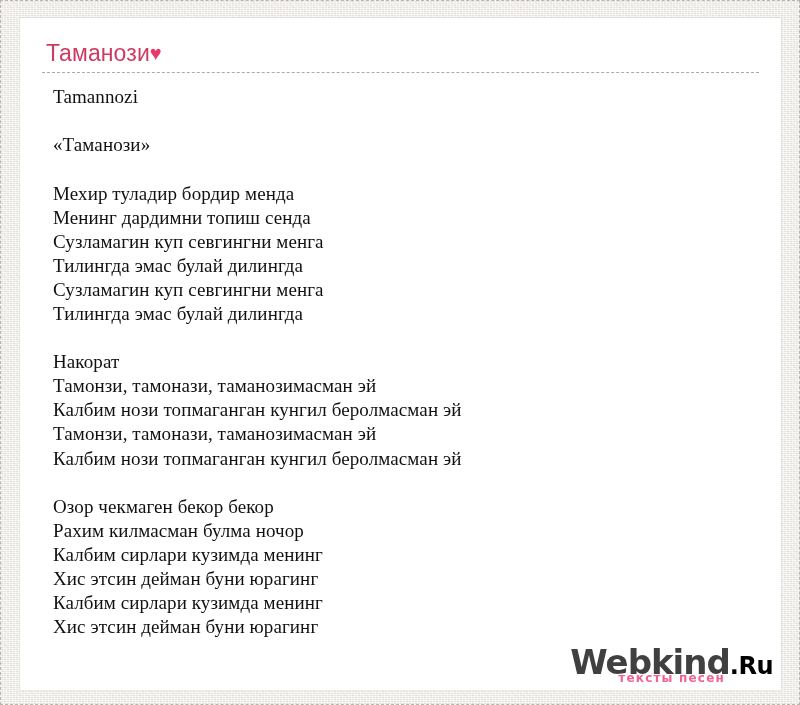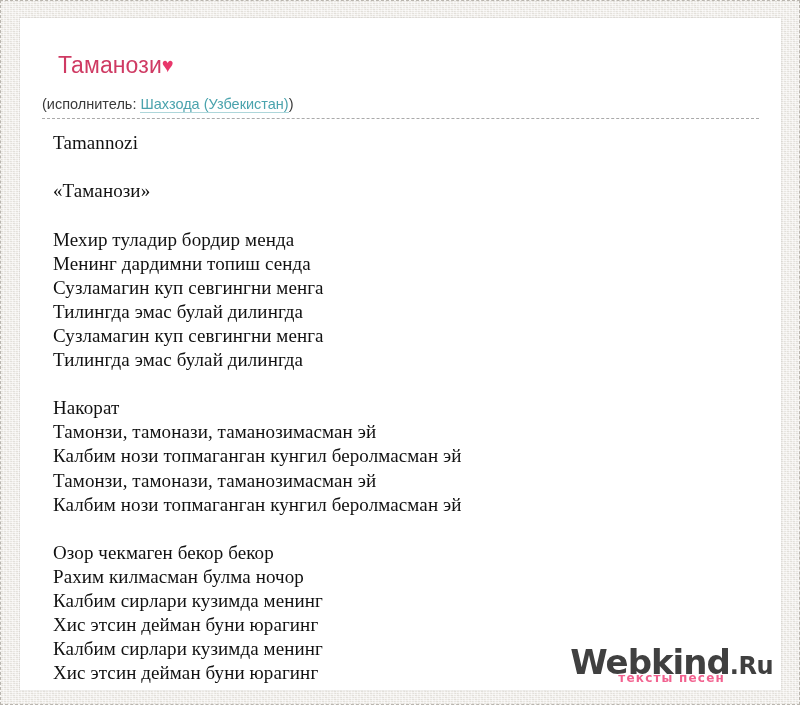--- a/index.html
+++ b/index.html
@@ -45,21 +45,21 @@
 
   .card-inner {
     padding: 18px 22px 0 22px;
   }
 
   .song-title {
     font-family: "Liberation Sans", sans-serif;
     font-size: 23px;
     font-weight: normal;
     color: #cf3a63;
-    margin: 16px;
+    margin: 4px;
     line-height: 1.18;
     letter-spacing: 0.1px;
     white-space: nowrap;
   }
   .heart-icon {
     color: #e8376b;
     font-size: 20px;
     vertical-align: 1px;
     letter-spacing: 0;
   }
@@ -107,42 +107,41 @@
   }
   .logo-wordmark {
     font-family: "DejaVu Sans", sans-serif;
     font-size: 34px;
     font-weight: bold;
     letter-spacing: -1px;
     line-height: 1;
     white-space: nowrap;
   }
   .logo-main { color: #404040; }
-  .logo-tld  { color: #404040; font-size: 24px; letter-spacing: -0.5px; }
+  .logo-tld  { color: #000000; font-size: 24px; letter-spacing: -0.5px; }
   .logo-tagline {
     font-family: "DejaVu Sans", sans-serif;
     font-size: 12px;
     font-weight: bold;
     color: #f2618f;
     letter-spacing: 1.2px;
     margin-top: -7px;
     white-space: nowrap;
   }
 </style>
 </head>
 <body>
 
 <div class="viewport-frame"></div>
 
 <div class="content-card">
   <div class="card-inner">
 
     <h1 class="song-title"><span>Таманози</span><span class="heart-icon">♥</span></h1>
 
-    <p class="artist-line"><span>(исполнитель:</span>&nbsp;<a class="artist-link" href="#">Шахзода (Узбекистан)</a><span>)</span></p>
 
     <hr class="divider">
 
     <div class="lyrics-block">Tamannozi
 
 «Таманози»
 
 Мехир туладир бордир менда
 Менинг дардимни топиш сенда
 Сузламагин куп севгингни менга

